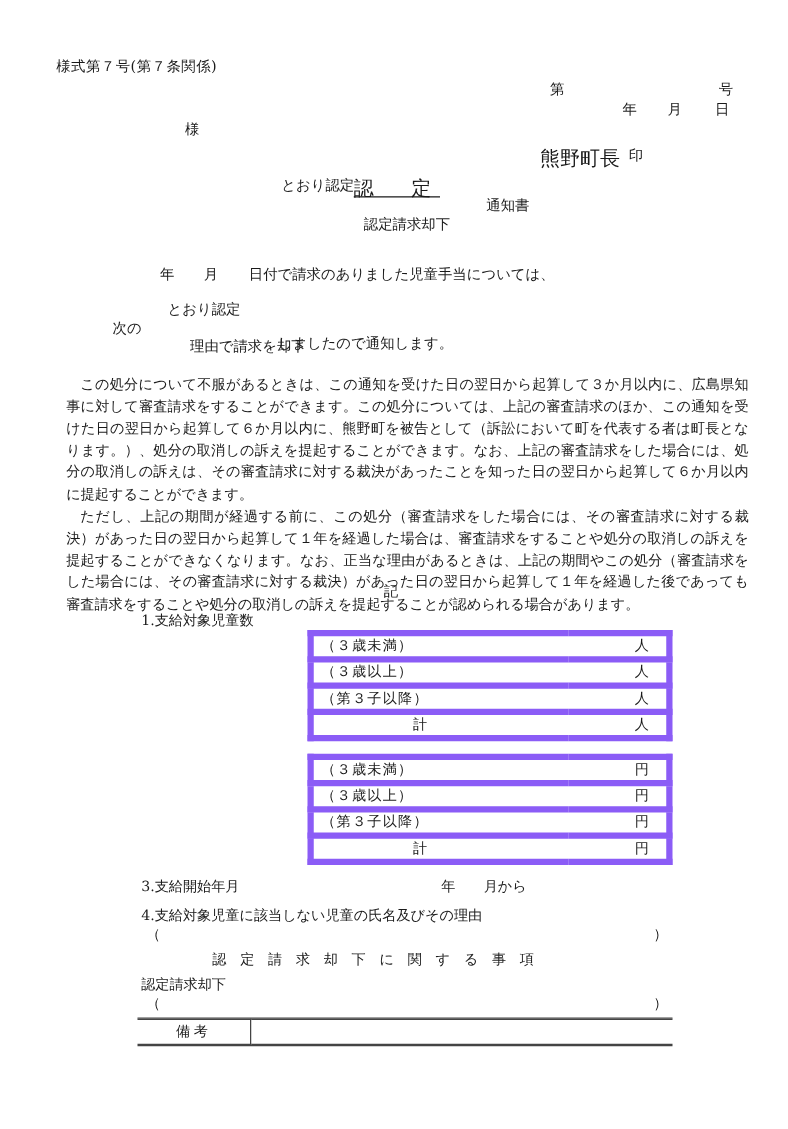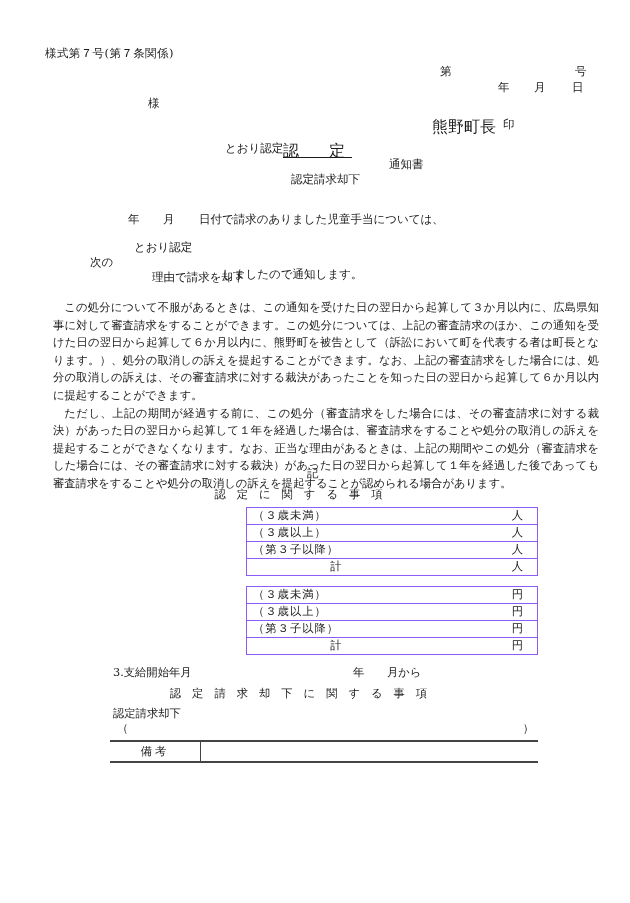--- a/index.html
+++ b/index.html
@@ -96,21 +96,21 @@
   .blk { position: relative; }
 
   
   .sub {
     border-collapse: collapse;
     width: 292px;
     margin-left: 133px;
     font-size: 11.3px;
   }
   .sub td {
-    border: 1px solid #8b5cf6;
+    border: 5px solid #8b5cf6;
     height: 16px;
     line-height: 16px;
     padding: 0 6px;
     vertical-align: middle;
   }
   .sub .unit { text-align: right; width: 58px; border-left: none; padding-right: 14px; }
   .sub .cat  { border-right: none; letter-spacing: 1px; }
   .sub .total-cat { border-right: none; text-align: center; padding-right: 40px; }
 
   .gap-row { height: 7px; }
@@ -174,59 +174,57 @@
   <div class="body-wrap">
     <p>この処分について不服があるときは、この通知を受けた日の翌日から起算して３か月以内に、広島県知事に対して審査請求をすることができます。この処分については、上記の審査請求のほか、この通知を受けた日の翌日から起算して６か月以内に、熊野町を被告として（訴訟において町を代表する者は町長となります。）、処分の取消しの訴えを提起することができます。なお、上記の審査請求をした場合には、処分の取消しの訴えは、その審査請求に対する裁決があったことを知った日の翌日から起算して６か月以内に提起することができます。</p>
     <p>ただし、上記の期間が経過する前に、この処分（審査請求をした場合には、その審査請求に対する裁決）があった日の翌日から起算して１年を経過した場合は、審査請求をすることや処分の取消しの訴えを提起することができなくなります。なお、正当な理由があるときは、上記の期間やこの処分（審査請求をした場合には、その審査請求に対する裁決）があった日の翌日から起算して１年を経過した後であっても審査請求をすることや処分の取消しの訴えを提起することが認められる場合があります。</p>
   </div>
 
   <div class="abs ki">記</div>
 
   <table class="tbl">
 
     <tbody>
-        <tr>
-      <td class="sec-head">認定に関する事項</td>
-    </tr>
+
+    <tr>
+      <td class="row-label blk">
+        <div>1.支給対象児童数</div>
+        <table class="sub">
+          <tbody>
+                <tr>
+            <td class="cat">（３歳未満）</td>
+            <td class="unit">人</td>
+          </tr>
+          <tr>
+            <td class="cat">（３歳以上）</td>
+            <td class="unit">人</td>
+          </tr>
+          <tr>
+            <td class="cat">（第３子以降）</td>
+            <td class="unit">人</td>
+          </tr>
+          <tr>
+            <td class="total-cat">計</td>
+            <td class="unit">人</td>
+          </tr>
+        </tbody>
+            </table>
+      </td>
+    </tr>
+
+    <tr class="gap-row">
+          <td></td>
+        </tr>
 
     <tr>
       <td class="row-label blk">
         <table class="sub">
           <tbody>
                 <tr>
             <td class="cat">（３歳未満）</td>
-            <td class="unit">人</td>
-          </tr>
-          <tr>
-            <td class="cat">（３歳以上）</td>
-            <td class="unit">人</td>
-          </tr>
-          <tr>
-            <td class="cat">（第３子以降）</td>
-            <td class="unit">人</td>
-          </tr>
-          <tr>
-            <td class="total-cat">計</td>
-            <td class="unit">人</td>
-          </tr>
-        </tbody>
-            </table>
-      </td>
-    </tr>
-
-    <tr class="gap-row">
-          <td></td>
-        </tr>
-
-    <tr>
-      <td class="row-label blk">
-        <table class="sub">
-          <tbody>
-                <tr>
-            <td class="cat">（３歳未満）</td>
             <td class="unit">円</td>
           </tr>
           <tr>
             <td class="cat">（３歳以上）</td>
             <td class="unit">円</td>
           </tr>
           <tr>
             <td class="cat">（第３子以降）</td>
             <td class="unit">円</td>
           </tr>
@@ -244,20 +242,29 @@
         </tr>
 
     <tr>
       <td class="row-label blk" style="height:20px;">
         <div>3.支給開始年月</div>
         <span class="kara-nen" style="top:3px;">年</span>
         <span class="kara-tsuki" style="top:3px;">月から</span>
       </td>
     </tr>
 
+    <tr>
+      <td class="row-label" style="padding-bottom:2px;">
+        <div>4.支給対象児童に該当しない児童の氏名及びその理由</div>
+        <div class="paren-row">
+          <span class="paren-open">（</span>
+          <span class="paren-close">）</span>
+        </div>
+      </td>
+    </tr>
 
     <tr>
       <td class="sec-head">認定請求却下に関する事項</td>
     </tr>
 
     <tr>
       <td class="row-label" style="padding-bottom:2px;">
         <div>認定請求却下</div>
         <div class="paren-row">
           <span class="paren-open">（</span>

